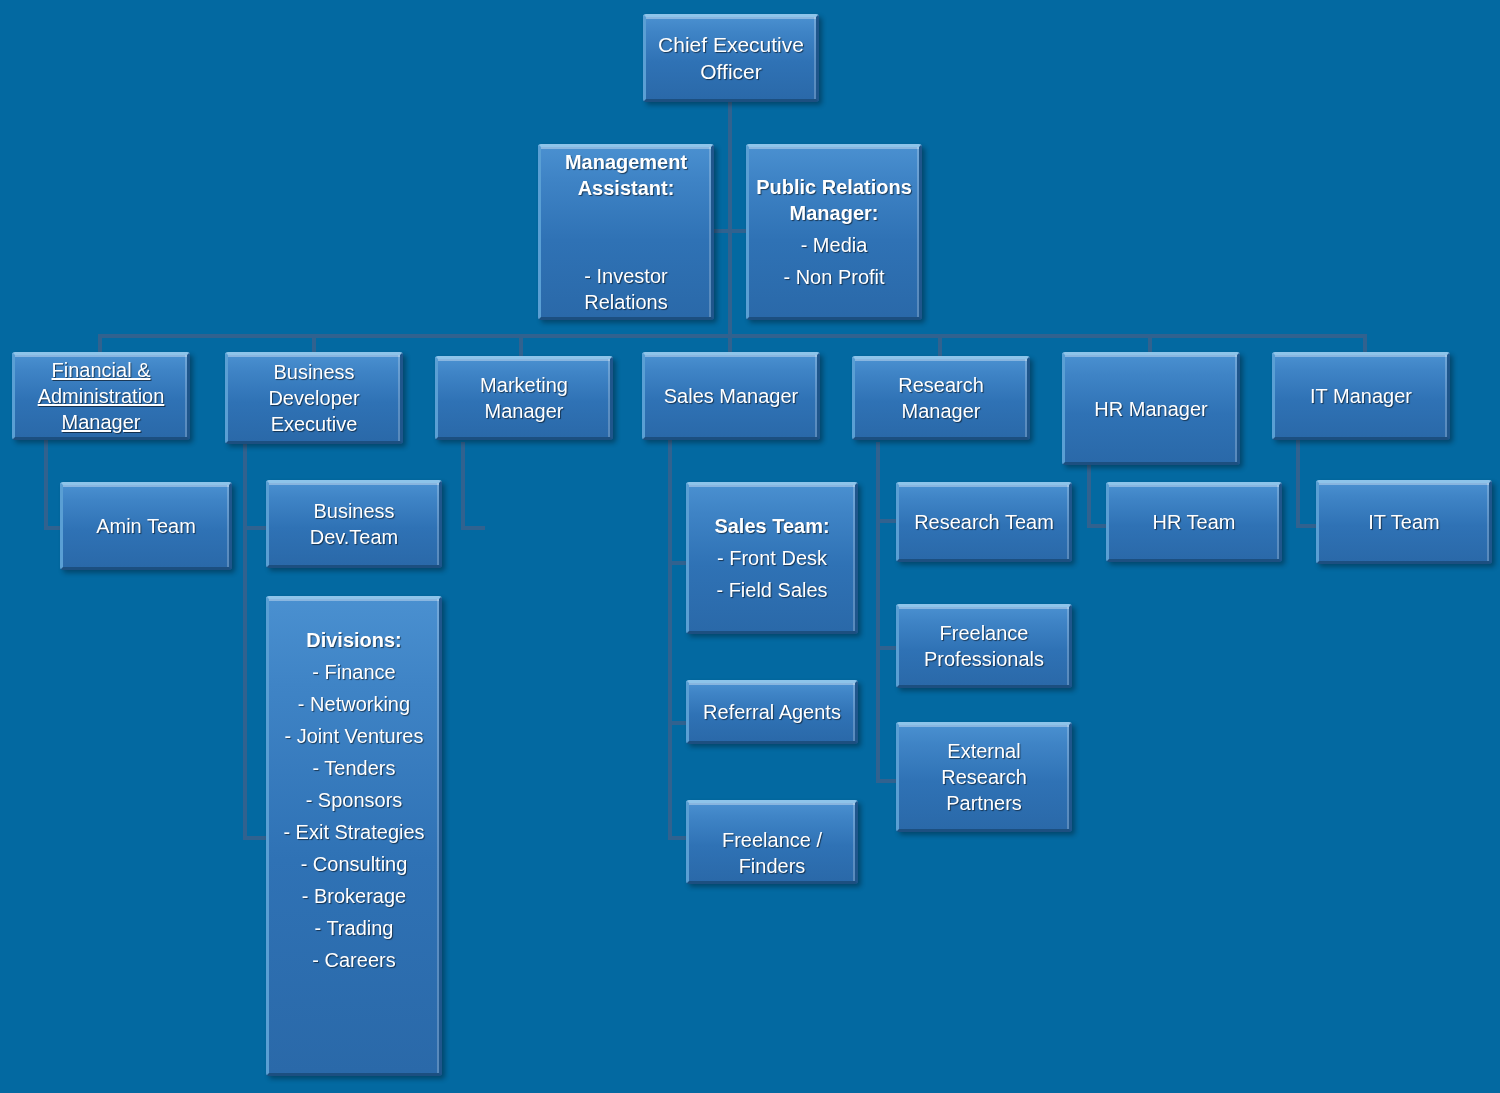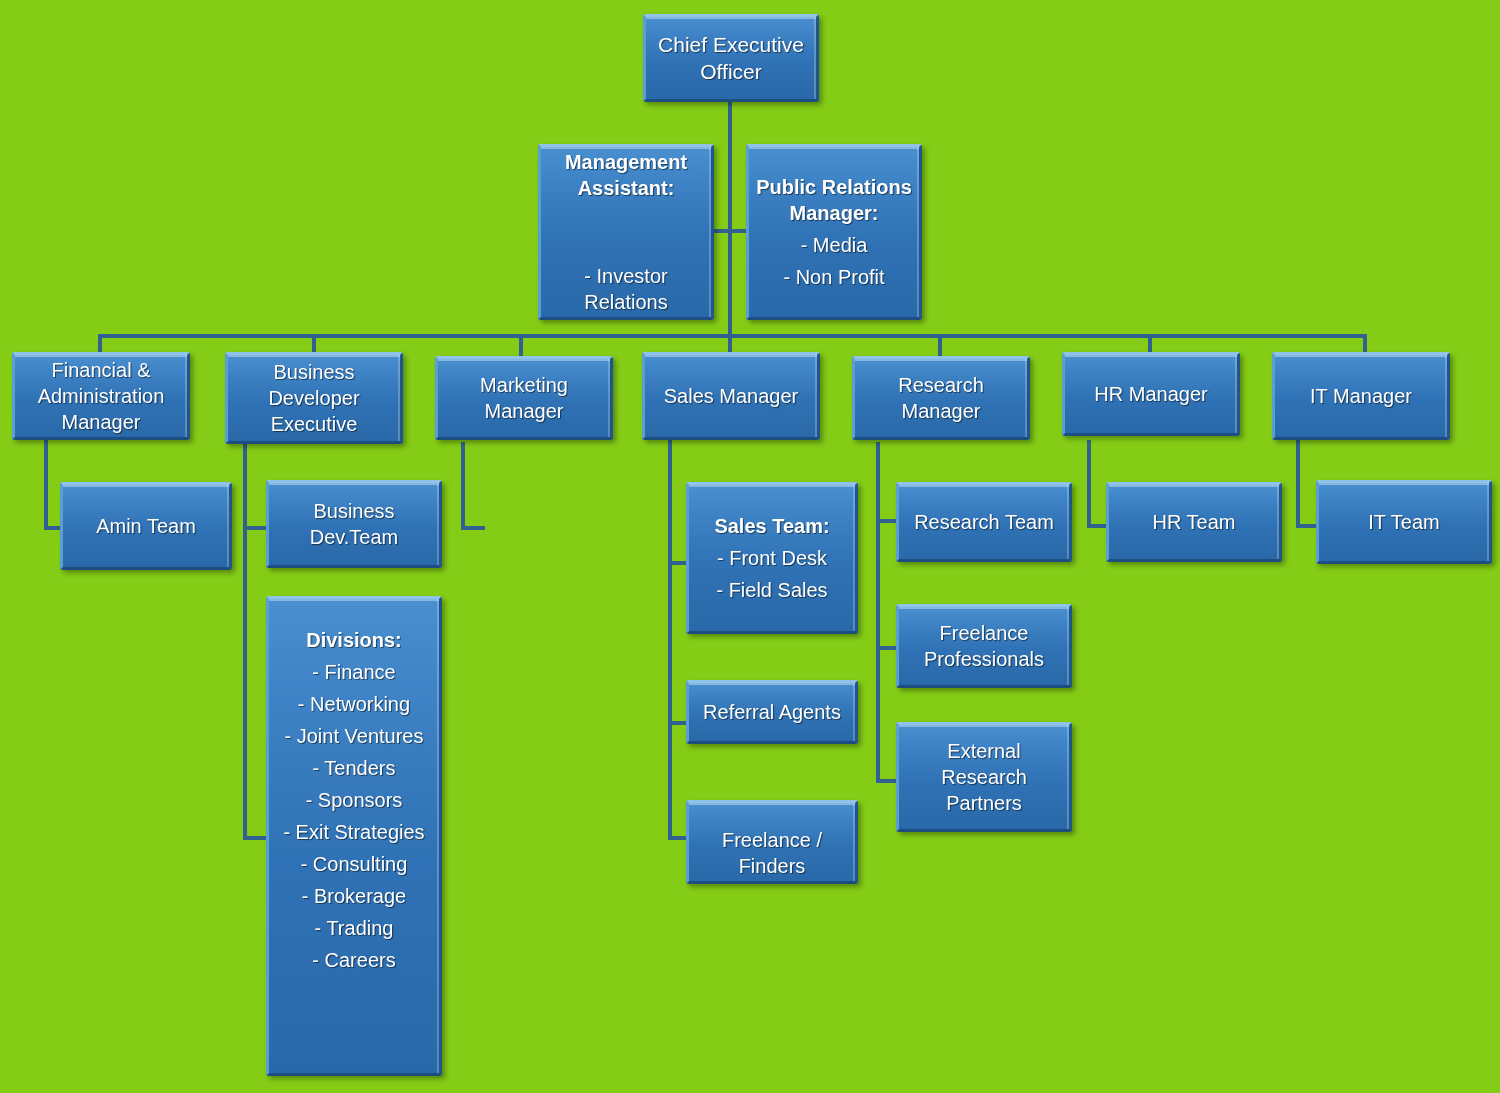--- a/index.html
+++ b/index.html
@@ -7,21 +7,21 @@
     padding: 0;
     background: #ffffff;
   }
   body {
     font-family: "Liberation Sans", sans-serif;
   }
   #chart-canvas {
     position: relative;
     width: 1500px;
     height: 1093px;
-    background: #84cc16;
+    background: #0369a1;
     overflow: hidden;
   }
 
   
   .conn {
     position: absolute;
     background: #31628f;
     z-index: 1;
   }
   .conn-h { height: 4px; }
@@ -130,41 +130,41 @@
   </div>
 
   <div class="box" style="left:746px; top:144px; width:176px; height:176px;">
     <div class="line wrapok fs-20 t-head">Public Relations Manager:</div>
     <div class="gap-sm"></div>
     <div class="line fs-20 t-plain">- Media</div>
     <div class="gap-sm"></div>
     <div class="line fs-20 t-plain">- Non Profit</div>
   </div>
 
-  <div class="box" style="left:12px; top:352px; width:178px; height:88px;">
+  <div class="box" style="left:12px; top:352px; width:178px; height:88px;text-decoration:underline;">
     <div class="line wrapok fs-20 t-plain">Financial &amp; Administration Manager</div>
   </div>
 
   <div class="box" style="left:225px; top:352px; width:178px; height:92px;">
     <div class="line wrapok fs-20 t-plain">Business Developer Executive</div>
   </div>
 
   <div class="box" style="left:435px; top:356px; width:178px; height:84px;">
     <div class="line wrapok fs-20 t-plain">Marketing Manager</div>
   </div>
 
   <div class="box" style="left:642px; top:352px; width:178px; height:88px;">
     <div class="line fs-20 t-plain">Sales Manager</div>
   </div>
 
   <div class="box" style="left:852px; top:356px; width:178px; height:84px;">
     <div class="line wrapok fs-20 t-plain">Research Manager</div>
   </div>
 
-  <div class="box" style="left:1062px; top:352px; width:178px; height:84px;">
+  <div class="box" style="left:1062px; top:352px; width:178px; height:113px;">
     <div class="line fs-20 t-plain">HR Manager</div>
   </div>
 
   <div class="box" style="left:1272px; top:352px; width:178px; height:88px;">
     <div class="line fs-20 t-plain">IT Manager</div>
   </div>
 
   <div class="box" style="left:60px; top:482px; width:172px; height:88px;">
     <div class="line fs-20 t-plain">Amin  Team</div>
   </div>

